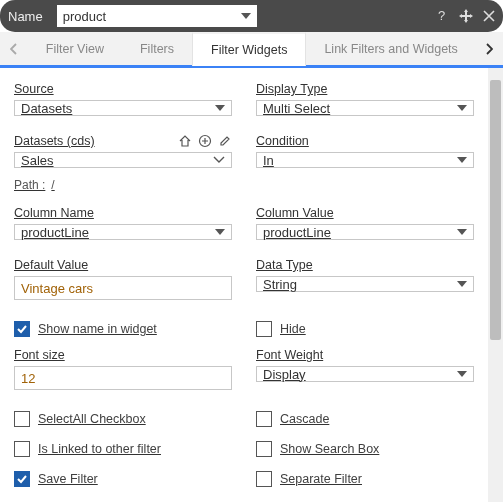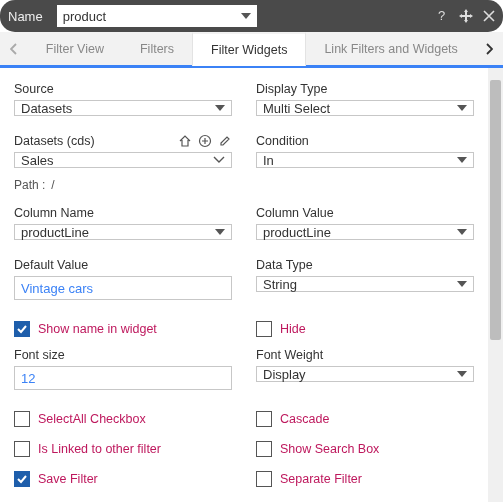--- a/index.html
+++ b/index.html
@@ -91,20 +91,21 @@
     border-left: 1px solid #e3e3e3;
     border-right: 1px solid #e3e3e3;
     border-bottom: 1px solid #fff;
     margin-bottom: -1px;
   }
   .content-wrap {
     position: absolute;
     top: 68px;
     left: 0; right: 0; bottom: 0;
     display: flex;
+    text-decoration: underline;
   }
   .content {
     flex: 1;
     overflow-y: auto;
     padding: 10px 14px 14px 14px;
   }
   .scrollbar {
     width: 15px;
     background: #f0f0f0;
     position: relative;
@@ -149,38 +150,38 @@
   .dropdown .val { flex: 1; overflow:hidden; }
   .dropdown .caret {
     display:flex; align-items:center;
   }
   .input-text {
     height: 24px;
     border: 1px solid #c7c7c7;
     background: #fff;
     padding: 0 6px;
     font-size: 13px;
-    color: #3b82f6;
+    color: #a16207;
     width: 100%;
     outline: none;
   }
   .path-row {
     grid-column: 1 / span 1;
     font-size: 12px;
     color: #555;
     padding: 4px 0 10px 0;
     display:flex;
     gap:6px;
   }
   .checkbox-row {
     display: flex;
     align-items: center;
     gap: 8px;
     font-size: 12.5px;
-    color: #be185d;
+    color: #404040;
     min-height: 30px;
   }
   .cbox {
     width: 16px; height: 16px;
     border: 1.5px solid #555;
     background: #fff;
     display:flex; align-items:center; justify-content:center;
     cursor:pointer;
   }
   .cbox.checked {

